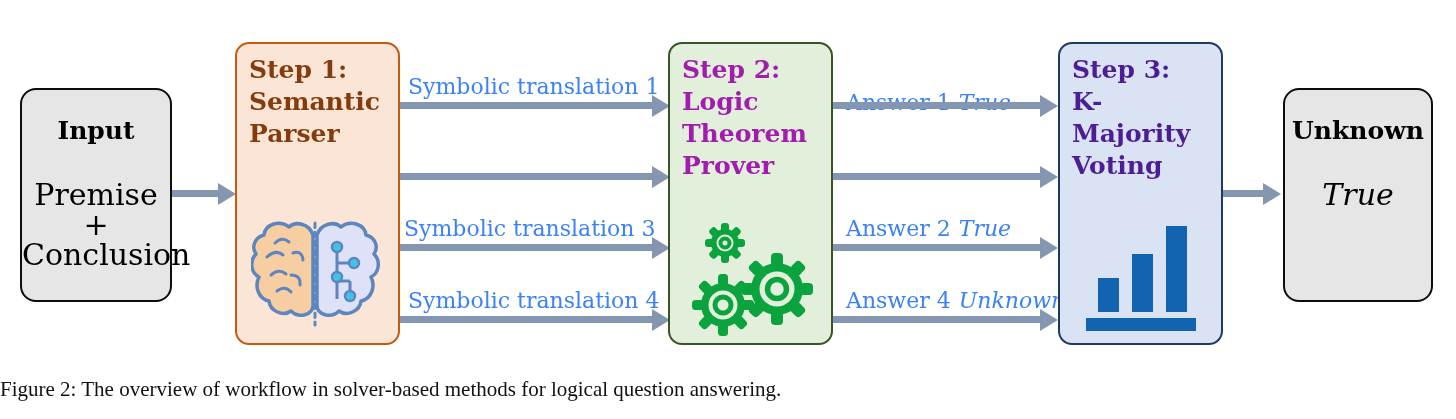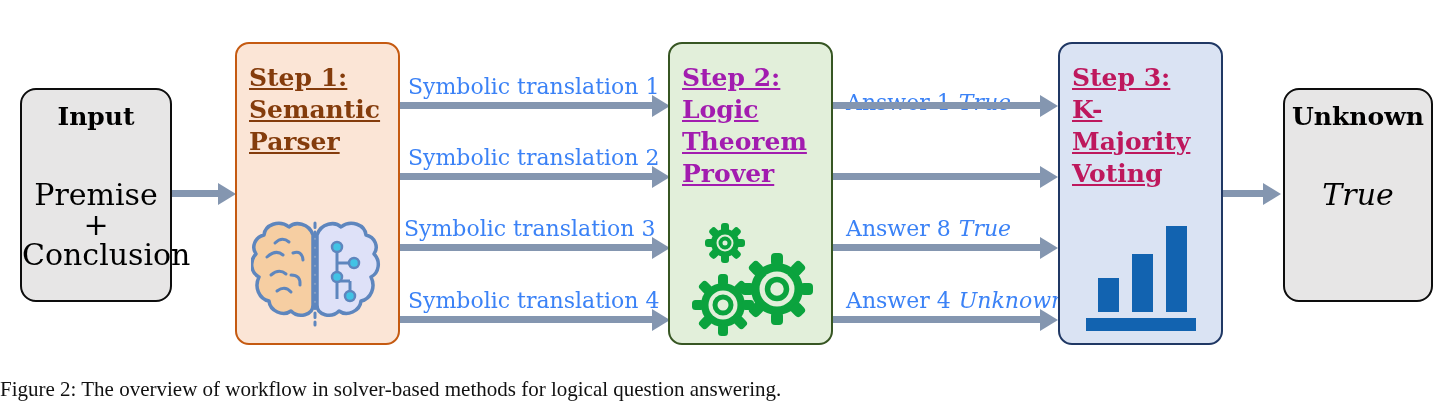--- a/index.html
+++ b/index.html
@@ -1,33 +1,33 @@
 <!DOCTYPE html>
 <html><head>
 <meta charset="utf-8">
 <style>
   * { margin:0; padding:0; box-sizing:border-box; }
   body { background:#ffffff; font-family:"DejaVu Serif", serif; }
   .canvas { position:relative; width:1456px; height:419px; background:#ffffff; overflow:hidden; }
 
   
   .io-box { position:absolute; background:#E7E6E6; border:2.5px solid #0D0D0D; border-radius:16px; }
-  .io-title { margin-top:12px; text-align:center; font-weight:bold; font-size:25px; color:#000; }
+  .io-title { margin-top:26px; text-align:center; font-weight:bold; font-size:25px; color:#000; }
   .io-body { position:absolute; top:90px; left:0; width:100%; text-align:center; font-size:30px; line-height:30px; color:#000; white-space:pre-line; }
   .io-body.italic { font-style:italic; }
 
   
   .step { position:absolute; top:42px; width:165px; height:303px; border-radius:14px; border:2.5px solid; }
-  .step-title { padding:18px 12px; font-weight:bold; font-size:25px; line-height:1.28; white-space:pre-line;text-decoration:underline; }
+  .step-title { padding:10px 12px; font-weight:bold; font-size:25px; line-height:1.28; white-space:pre-line; }
   .step1 { left:235px; background:#FBE5D6; border-color:#C55A11; }
   .step1 .step-title { color:#843C0C; }
   .step2 { left:668px; background:#E2EFDA; border-color:#375623; }
   .step2 .step-title { color:#a21caf; }
   .step3 { left:1058px; background:#DAE3F3; border-color:#203864; }
-  .step3 .step-title { color:#be185d; }
+  .step3 .step-title { color:#4c1d95; }
   .step-icon { position:absolute; left:50%; transform:translateX(-50%); }
 
   
   .arrow { position:absolute; height:7px; background:#8496B0; }
   .arrow::after { content:""; position:absolute; right:-18px; top:-7.5px;
     border-top:11px solid transparent; border-bottom:11px solid transparent; border-left:18px solid #8496B0; }
 
   
   .flow-label { position:absolute; font-size:22px; color:#3b82f6; white-space:nowrap; }
   .answer-value { font-style:italic; margin-left:8px; }
@@ -79,21 +79,20 @@
           <circle cx="103" cy="48" r="5"></circle>
           <circle cx="86" cy="62" r="5"></circle>
           <circle cx="99" cy="81" r="5"></circle>
         </g>
       </g>
       <line x1="64" y1="8" x2="64" y2="110" stroke="#5E86BE" stroke-width="3" stroke-dasharray="4.5 4.5" stroke-linecap="round"></line>
     </svg>
   </div>
 
   <div class="flow-label" style="left:408px; top:74px;">Symbolic translation 1</div>
-  <div class="flow-label" style="left:408px; top:145px;">Symbolic translation 2</div>
   <div class="flow-label" style="left:404px; top:216px;">Symbolic translation 3</div>
   <div class="flow-label" style="left:408px; top:288px;">Symbolic translation 4</div>
   <div class="arrow" style="left:400px; top:102px; width:252px;"></div>
   <div class="arrow" style="left:400px; top:173px; width:252px;"></div>
   <div class="arrow" style="left:400px; top:244px; width:252px;"></div>
   <div class="arrow" style="left:400px; top:316px; width:252px;"></div>
 
   <div class="step step2">
     <div class="step-title">Step 2:
 Logic
@@ -145,21 +144,21 @@
           <rect x="-5" y="-31" width="10" height="12" rx="3.5" transform="rotate(270)"></rect>
           <rect x="-5" y="-31" width="10" height="12" rx="3.5" transform="rotate(315)"></rect>
         </g>
         <circle r="14.5" fill="#E2EFDA"></circle>
         <circle r="8" fill="none" stroke="#0BA33E" stroke-width="5"></circle>
       </g>
     </svg>
   </div>
 
   <div class="flow-label" style="left:846px; top:74px;margin-top:16px;"><span>Answer 1</span><span class="answer-value">True</span></div>
-  <div class="flow-label" style="left:846px; top:216px;"><span>Answer 8</span><span class="answer-value">True</span></div>
+  <div class="flow-label" style="left:846px; top:216px;"><span>Answer 2</span><span class="answer-value">True</span></div>
   <div class="flow-label" style="left:846px; top:288px;"><span>Answer 4</span><span class="answer-value">Unknown</span></div>
   <div class="arrow" style="left:833px; top:102px; width:207px;"></div>
   <div class="arrow" style="left:833px; top:173px; width:207px;"></div>
   <div class="arrow" style="left:833px; top:244px; width:207px;"></div>
   <div class="arrow" style="left:833px; top:316px; width:207px;"></div>
 
   <div class="step step3">
     <div class="step-title">Step 3:
 K-Majority
 Voting</div>

